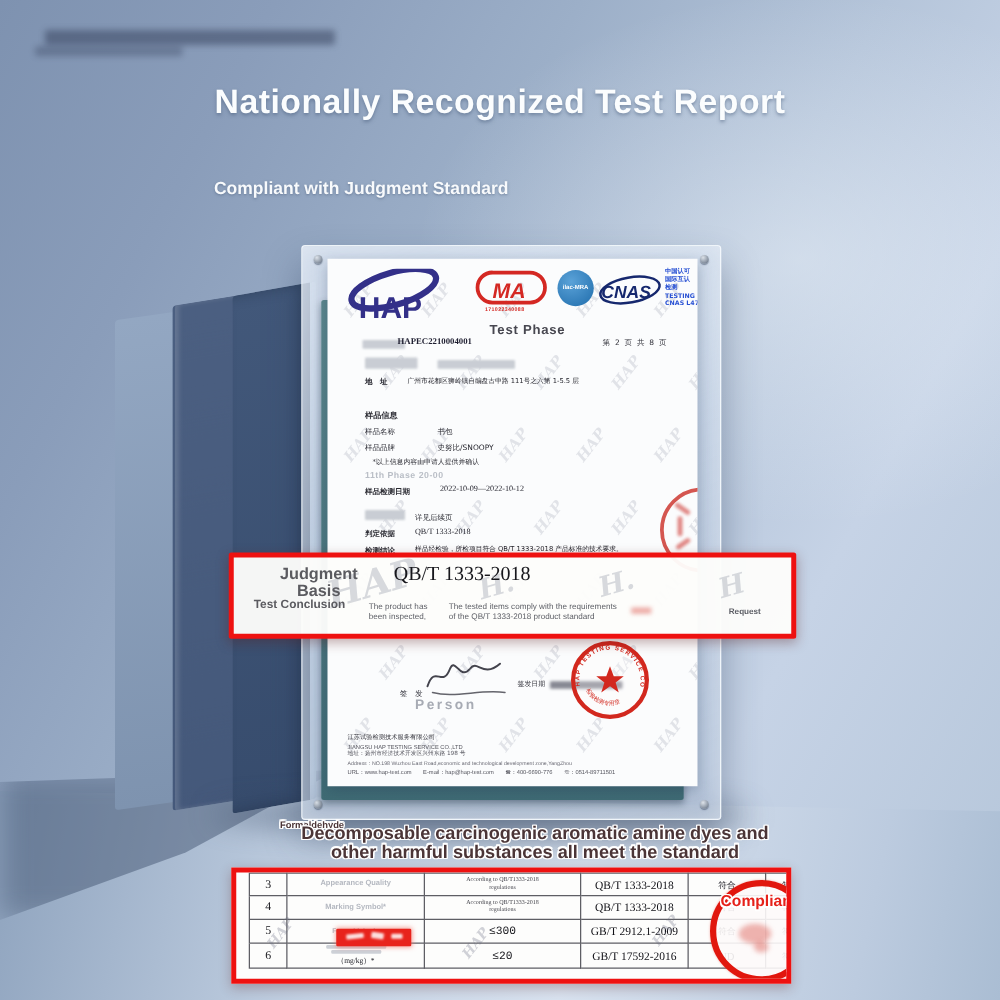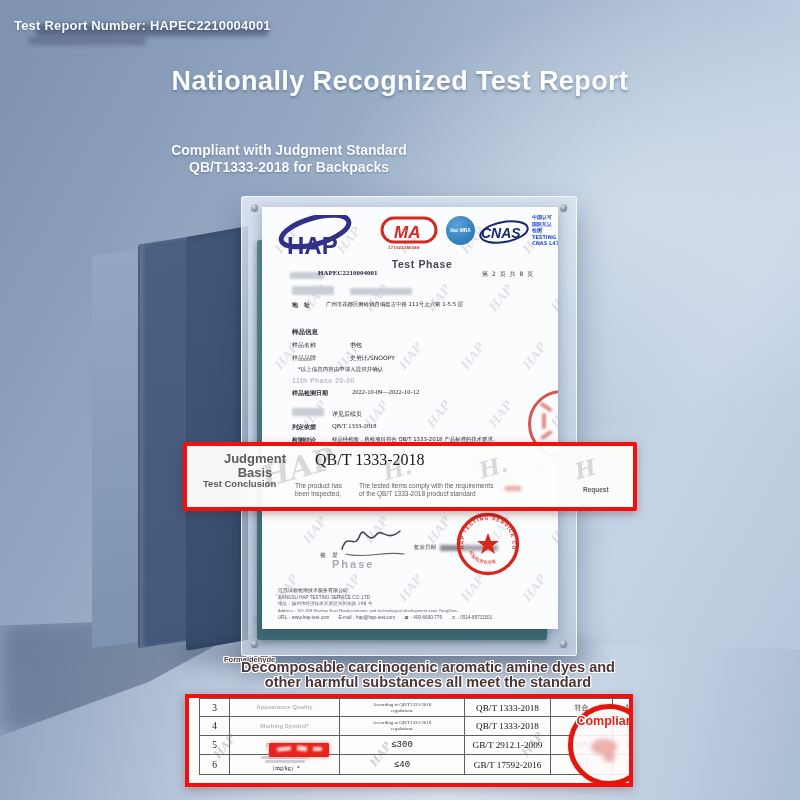--- a/index.html
+++ b/index.html
@@ -216,21 +216,21 @@
       <i style="left:8px;top:12px;width:14px;height:4px;transform:rotate(35deg);"></i>
       <i style="left:5px;top:26px;width:16px;height:4px;transform:rotate(90deg);"></i>
       <i style="left:9px;top:40px;width:13px;height:4px;transform:rotate(-35deg);"></i>
     </div>
 
     <div class="abs cjk" style="left:58px;top:344px;font-size:6px;color:#33333c;">签　发</div>
     <svg class="abs" style="left:74px;top:316px;" width="72" height="38" viewBox="0 0 72 38">
       <path d="M6,26 C12,8 18,28 24,12 C28,2 32,22 40,12 C46,4 50,20 64,8" fill="none" stroke="#23232e" stroke-width="1.6" stroke-linecap="round" opacity=".85"></path>
       <path d="M10,31 C28,36 48,28 68,31" fill="none" stroke="#23232e" stroke-width="1.2" stroke-linecap="round" opacity=".7"></path>
     </svg>
-    <div class="abs sig-person" style="left:70px;top:351px;">Phase</div>
+    <div class="abs sig-person" style="left:70px;top:351px;">Person</div>
 
     <div class="abs cjk" style="left:152px;top:337px;font-size:5.5px;color:#33333c;">签发日期</div>
     <div class="abs" style="left:178px;top:338px;width:58px;height:6px;background:rgba(40,42,60,.55);
          filter:blur(1.4px);border-radius:1px;"></div>
 
     <svg class="abs" style="left:193px;top:304px;" width="66" height="66" viewBox="0 0 66 66">
       <circle cx="33" cy="33" r="29.5" fill="rgba(255,252,251,.25)" stroke="#d2281e" stroke-width="3.4"></circle>
       <defs>
         <path id="arcT" d="M 9,38 A 24.5,24.5 0 1 1 57,38"></path>
         <path id="arcB" d="M 14,41 A 21,21 0 0 0 52,41"></path>
@@ -263,25 +263,23 @@
     <div class="abs jb">Judgment Basis</div>
     <div class="abs jbval serif">QB/T 1333-2018</div>
     <div class="abs tc">Test Conclusion</div>
     <div class="abs hbody" style="left:108px;top:36px;width:56px;">The product has been inspected,</div>
     <div class="abs hbody" style="left:172px;top:36px;width:138px;">The tested items comply with the requirements of the QB/T 1333-2018 product standard</div>
     <div class="abs hbody" style="left:396px;top:40px;font-weight:bold;">Request</div>
   </div>
 
   <div class="abs blurbar ni" style="left:36px;top:24px;width:232px;height:12px;"></div>
   <div class="abs blurbar ni" style="left:28px;top:37px;width:118px;height:8px;opacity:.7;"></div>
-  <div class="abs badge">Test Report Number: HAPEC2210004001</div>
   <div class="abs title">Nationally Recognized Test Report</div>
   <div class="abs subtitle">
     <div>Compliant with Judgment Standard</div>
-    <div>QB/T1333-2018 for Backpacks</div>
   </div>
 
   <div class="abs formal dark-outline">Formaldehyde</div>
   <div class="abs headline dark-outline">
     <div>Decomposable carcinogenic aromatic amine dyes and</div>
     <div>other harmful substances all meet the standard</div>
   </div>
 
   <div class="abs tblbox">
     <div class="tbl">
@@ -349,21 +347,21 @@
       <div class="m"></div>
       <div class="c">
           <span class="num">6</span>
         </div>
       <div class="c">
         <span class="minichip" style="width:48px;height:3px;margin-bottom:1px;"></span>
         <span class="minichip" style="width:40px;height:3px;margin-bottom:1px;"></span>
         <span class="serif cjk" style="font-size:6px;color:#1c1c24;">（mg/kg）*</span>
       </div>
       <div class="c">
-          <span class="lim">≤40</span>
+          <span class="lim">≤20</span>
         </div>
       <div class="c">
           <span class="std">GB/T 17592-2016</span>
         </div>
       <div class="c">
           <span class="res serif" style="font-size:8.5px;">ND</span>
         </div>
       <div class="c">
           <span class="res cjk">符合</span>
         </div>

